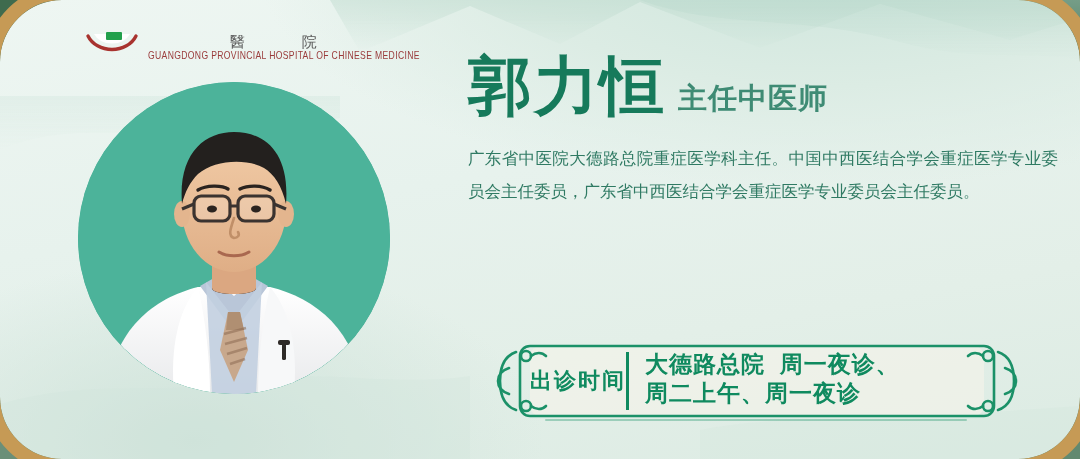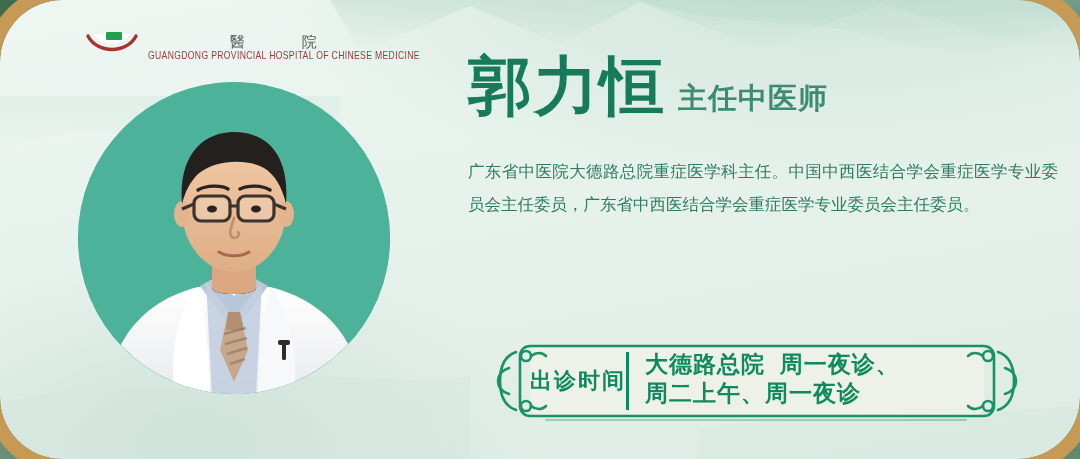--- a/index.html
+++ b/index.html
@@ -79,21 +79,21 @@
     line-height:1;letter-spacing:2px;
     font-family:"DejaVu Serif", serif;
   }
   .doc-title{
     font-size:29px;font-weight:700;color:#3e8b74;
     line-height:1;padding-bottom:5px;letter-spacing:1px;
     font-family:"DejaVu Serif", serif;
     margin-top:32px;
   }
   .bio{
-    margin-top:37px;
+    margin-top:24px;
     font-size:16.5px;line-height:2.0;color:#2f7a63;
     font-family:"DejaVu Serif", serif;
     text-align:justify;
   }
   .bio p + p{margin-top:2px;}
 
   
   .sched{
     position:absolute;left:486px;top:338px;
     width:560px;height:86px;

